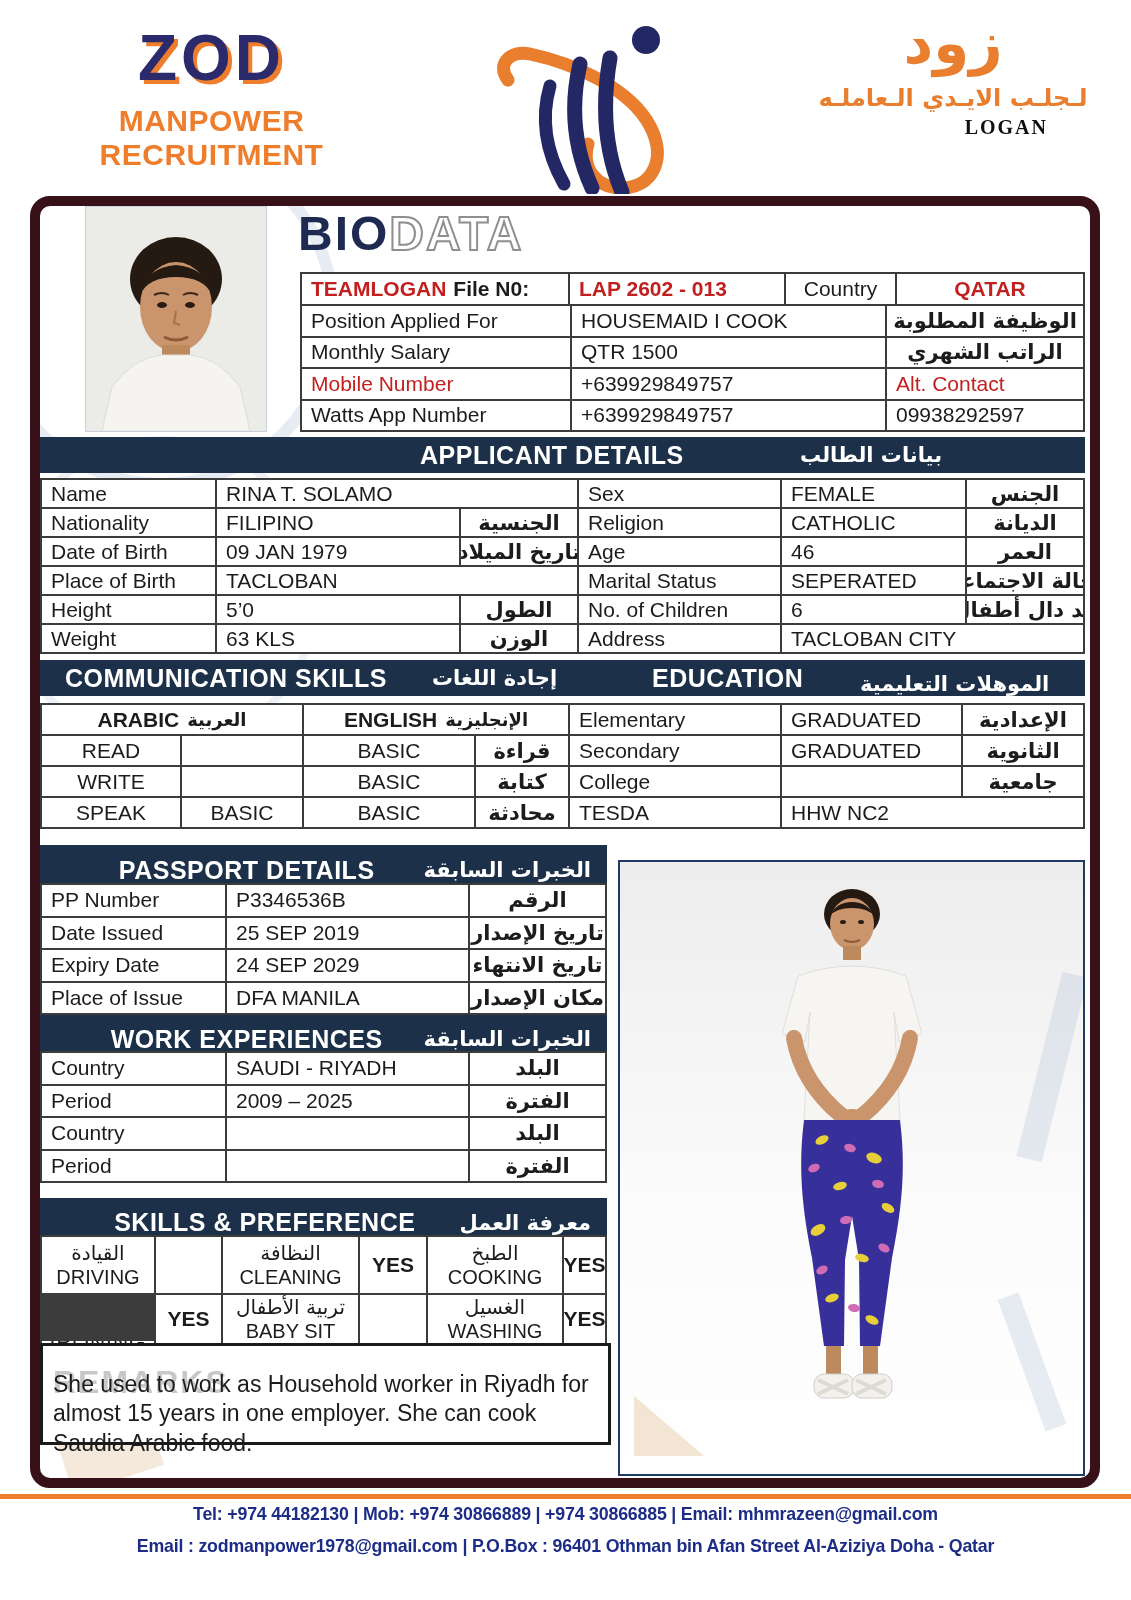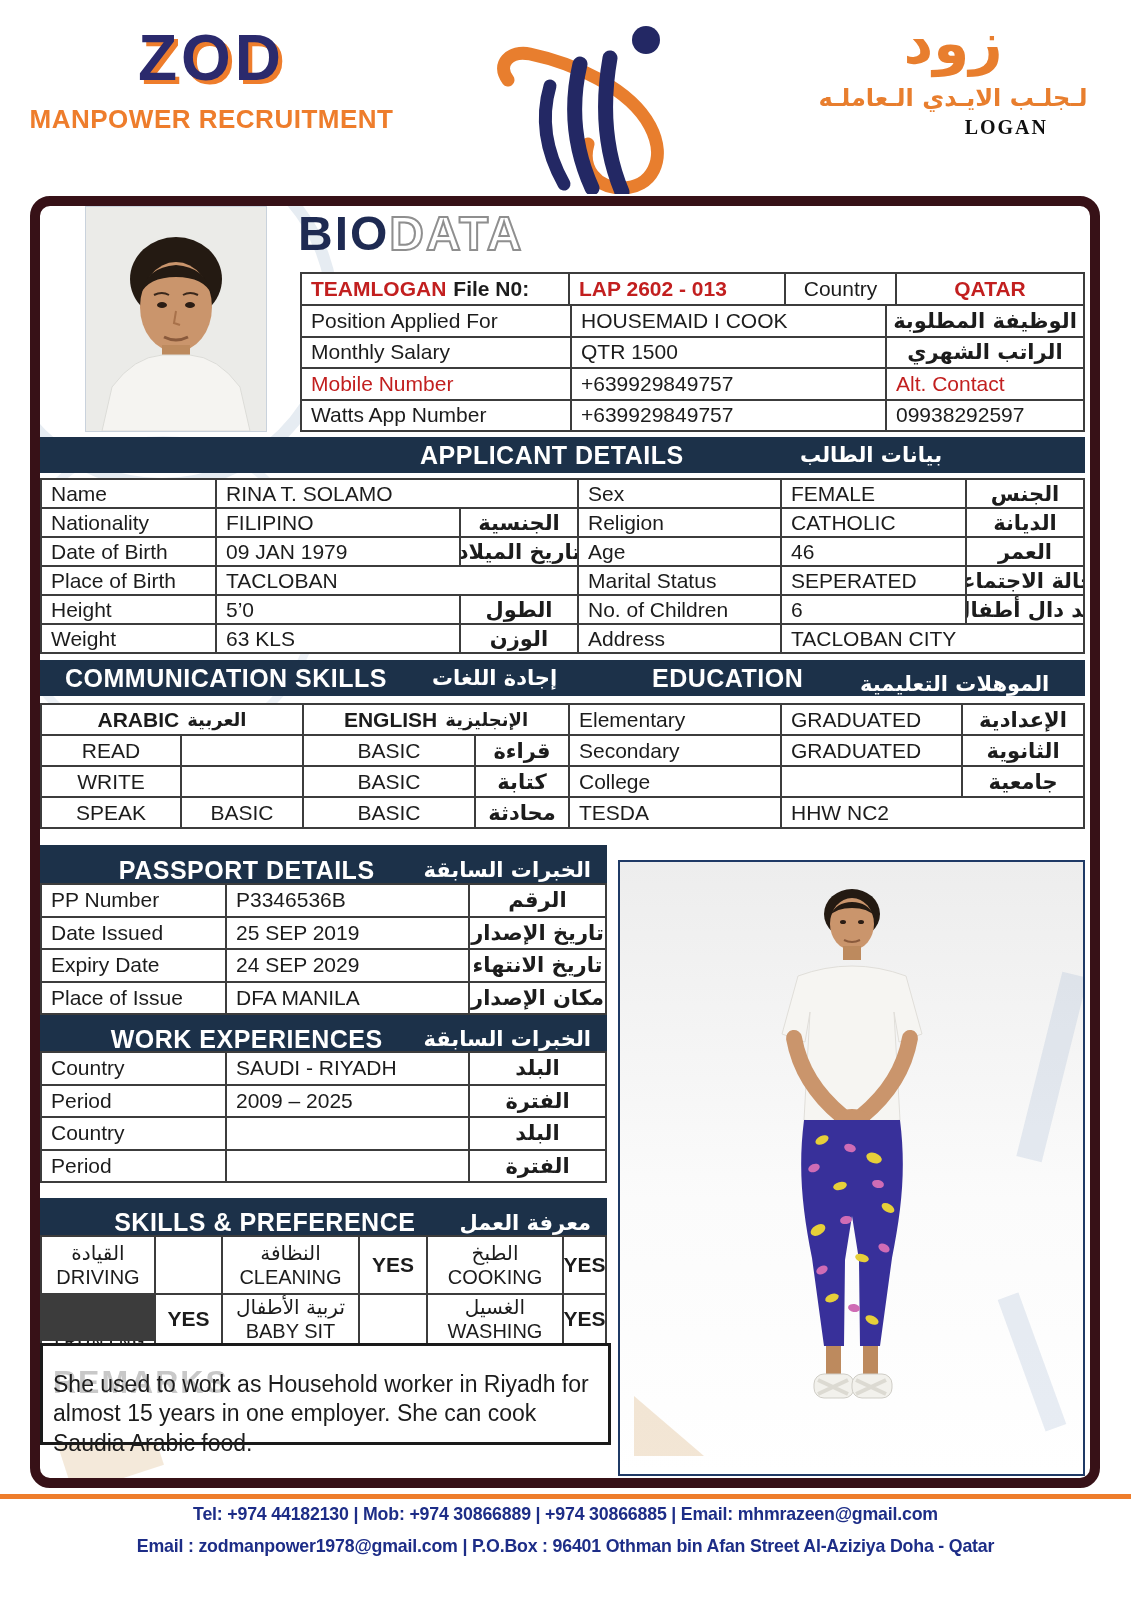--- a/index.html
+++ b/index.html
@@ -3,21 +3,21 @@
 <meta charset="utf-8">
 <style>
   html,body{margin:0;padding:0;background:#fff;}
   .page{position:relative;width:1131px;height:1600px;background:#fff;overflow:hidden;
         font-family:"Liberation Sans",sans-serif;color:#1c1c1c;}
   
   .topbar{position:absolute;left:0;top:0;width:1131px;height:196px;}
   .brand-left{position:absolute;left:28px;top:26px;width:367px;text-align:center;}
   .zod{font-size:64px;font-weight:900;letter-spacing:4px;color:#2b2a6d;
        text-shadow:4px 4px 0 #ee7d2c;line-height:1;}
-  .manpower{margin-top:14px;font-size:26px;font-weight:bold;letter-spacing:.5px;color:#ee7d2c;}
+  .manpower{margin-top:14px;font-size:30px;font-weight:bold;letter-spacing:.5px;color:#ee7d2c;}
   .logo{position:absolute;left:478px;top:2px;}
   .brand-right{position:absolute;right:8px;top:12px;width:340px;text-align:center;}
   .ar-big{font-family:"DejaVu Sans",sans-serif;font-size:58px;font-weight:bold;color:#e87e2e;line-height:1.1;}
   .ar-sub{font-family:"DejaVu Sans",sans-serif;font-size:24px;font-weight:bold;color:#e87e2e;
           margin-top:8px;white-space:nowrap;}
   .logan{font-family:"Liberation Serif",serif;font-size:20px;font-weight:bold;color:#101010;
          letter-spacing:2px;text-align:right;padding-right:75px;margin-top:4px;}
   
   .frame{position:absolute;left:30px;top:196px;width:1070px;height:1292px;box-sizing:border-box;
          border:10px solid #371117;border-radius:20px;background:#fff;overflow:hidden;}
@@ -40,21 +40,21 @@
   .tbl>div{background:#fff;display:flex;align-items:center;font-size:21px;overflow:hidden;white-space:nowrap;}
   .lab{padding-left:9px;}
   .ctr{justify-content:center;}
   .arb{justify-content:center;font-family:"DejaVu Sans",sans-serif;font-weight:bold;font-size:18px;}
   .red{color:#c21f1f;}
   .b{font-weight:bold;}
   .sp2{grid-column:span 2;}
   .stk{flex-direction:column;justify-content:center;line-height:1.15;gap:1px;}
   .stk .a{font-family:"DejaVu Sans",sans-serif;font-size:20px;}
   .stk .e{font-size:20px;}
-  .serif{font-family:Liberation Mono, monospace;font-size:28px;letter-spacing:1px;justify-content:center;margin-top:46px;}
+  .serif{font-family:Liberation Sans, sans-serif;font-size:28px;letter-spacing:1px;justify-content:center;margin-top:46px;}
   
   .info1{left:260px;top:66px;width:785px;grid-template-columns:266px 214px 109px 186px;grid-auto-rows:30px;}
   .info2{left:260px;top:98px;width:785px;grid-template-columns:268px 313px 196px;grid-auto-rows:29.5px;}
   .applicant{left:0;top:272px;width:1045px;grid-template-columns:173px 242px 116px 201px 183px 116px;grid-auto-rows:27px;}
   .comm{left:0;top:497px;width:640px;grid-template-columns:138px 120px 170px 92px;grid-auto-rows:29px;}
   .edu{left:528px;top:497px;width:517px;grid-template-columns:210px 179px 120px;grid-auto-rows:29px;}
   .passport{left:0;top:677px;width:567px;grid-template-columns:183px 241px 135px;grid-auto-rows:30.5px;}
   .work{left:0;top:845px;width:567px;grid-template-columns:183px 241px 135px;grid-auto-rows:30.5px;}
   .skills{left:0;top:1029px;width:567px;grid-template-columns:112px 65px 135px 66px 134px 41px;grid-template-rows:56px 48px;}
   

